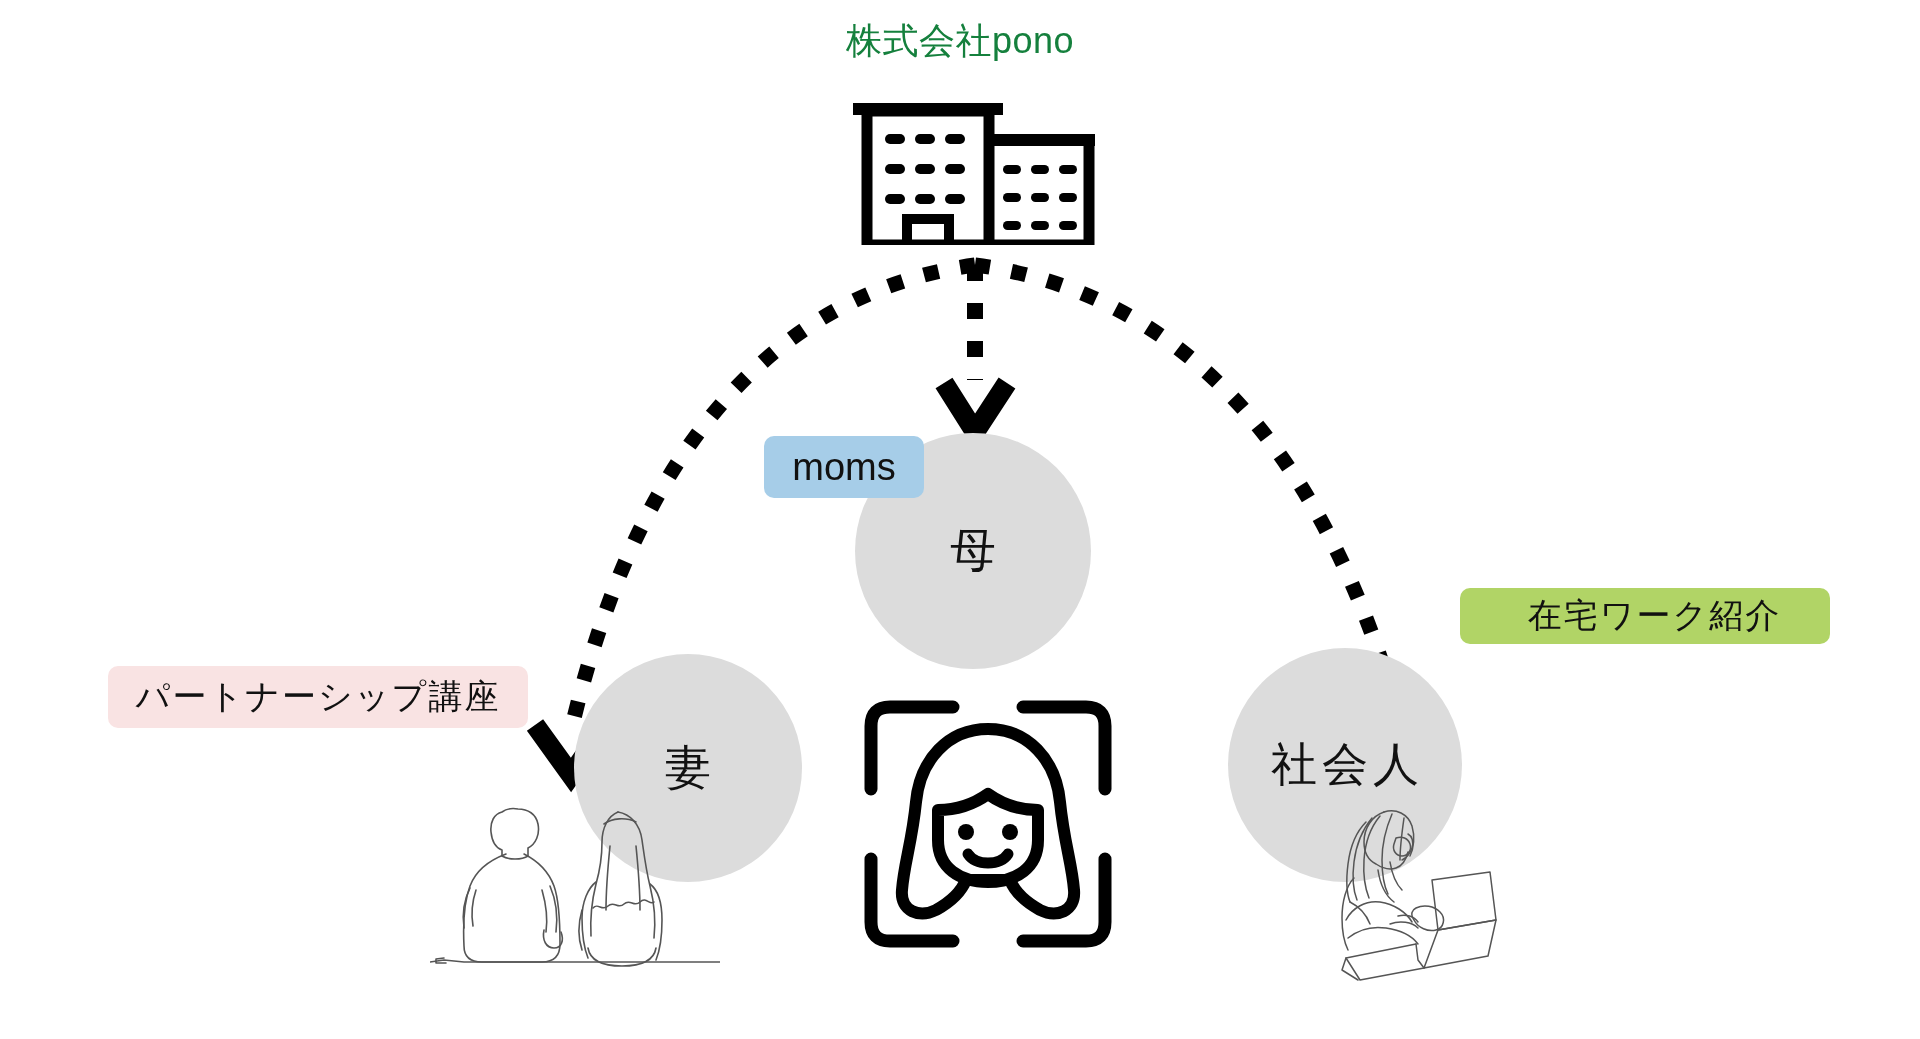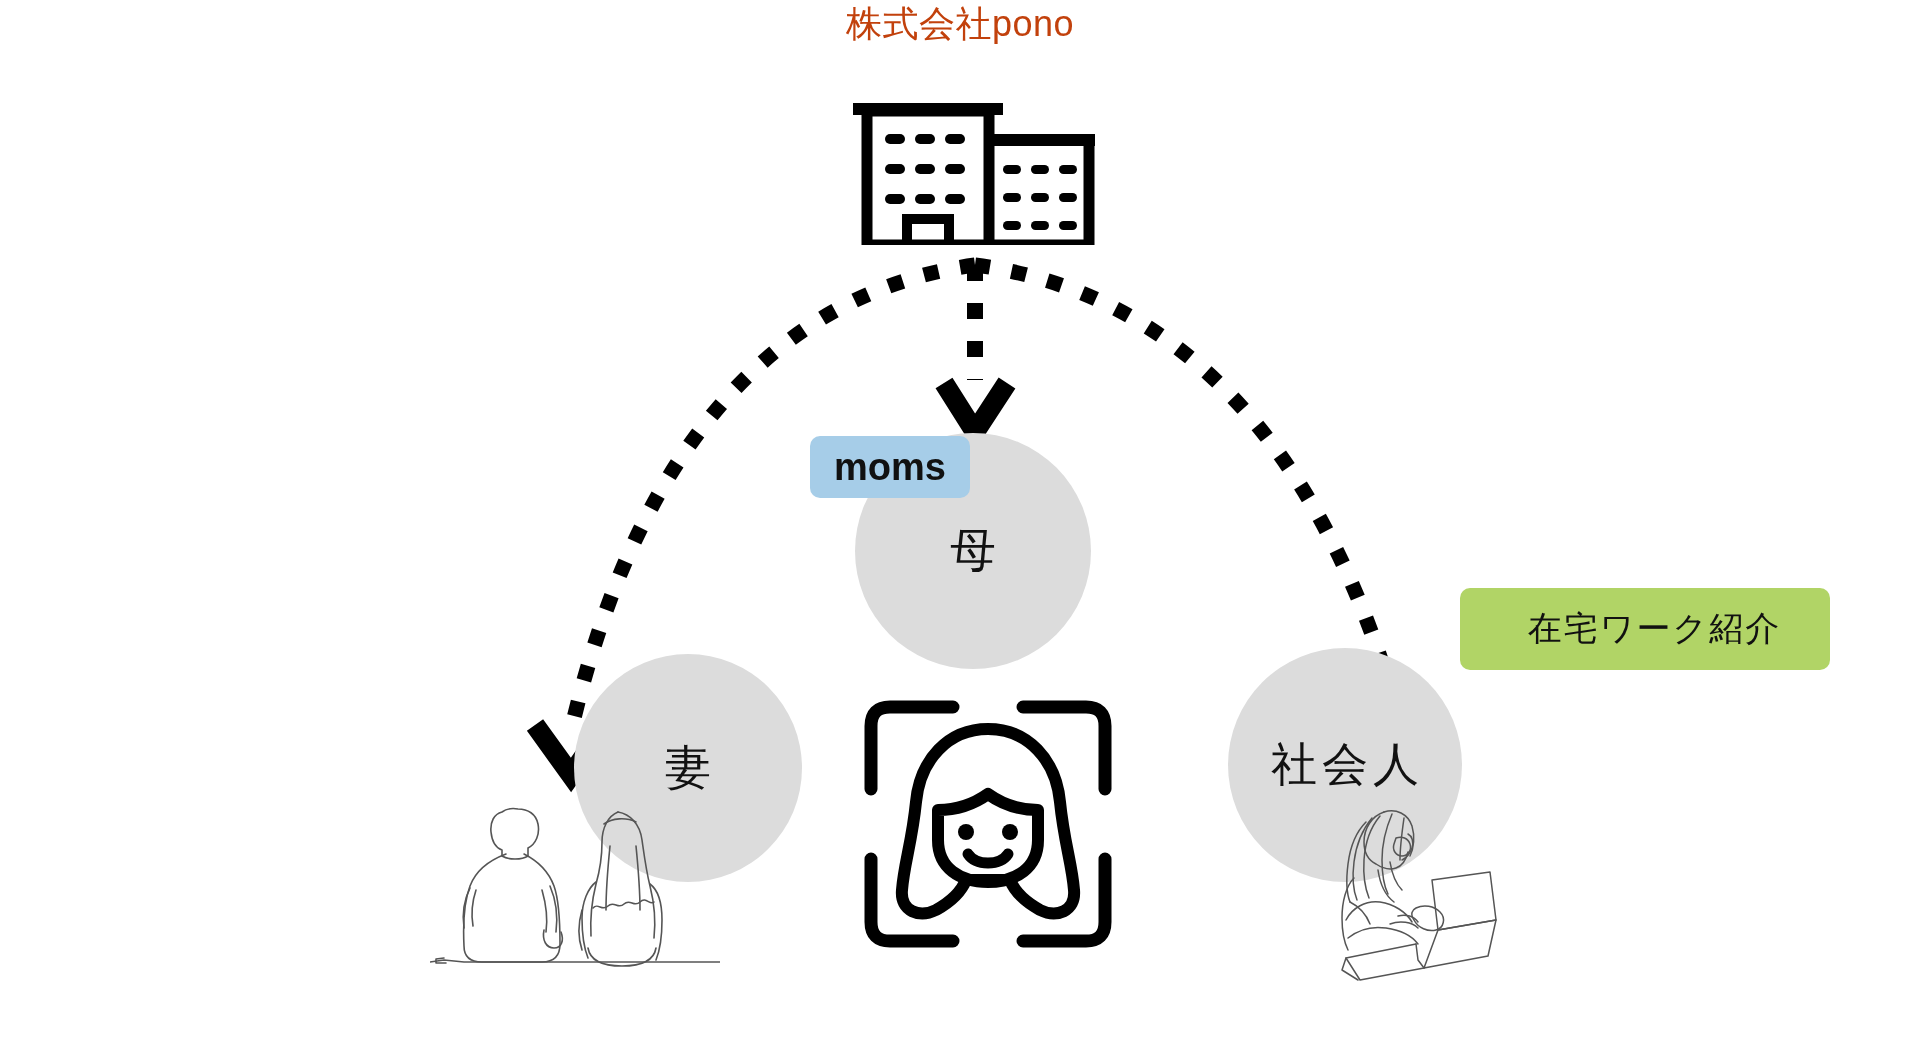--- a/index.html
+++ b/index.html
@@ -14,25 +14,25 @@
     position: relative;
     width: 1920px;
     height: 1039px;
     background: #ffffff;
   }
 
   
   .company-title {
     position: absolute;
     left: 0;
-    top: 2px;
+    top: 19px;
     width: 1920px;
     text-align: center;
     font-size: 36px;
-    color: #c2410c;
+    color: #15803d;
     letter-spacing: 0.5px;
     font-weight: 400;
     line-height: 1.2;
     white-space: nowrap;
   }
 
   
   .building-icon {
     position: absolute;
     left: 845px;
@@ -77,36 +77,35 @@
     display: flex;
     align-items: center;
     justify-content: center;
     border-radius: 10px;
     font-size: 34px;
     color: #111111;
     white-space: nowrap;
     letter-spacing: 1px;
   }
   .tag-moms {
-    left: 810px; top: 436px;
+    left: 764px; top: 436px;
     width: 160px; height: 62px;
     background: #a6cde8;
     font-size: 38px;
     letter-spacing: 0px;
-    font-weight: bold;
   }
   .tag-partnership {
     left: 108px; top: 666px;
     width: 420px; height: 62px;
     background: #f9e3e3;
     letter-spacing: 2px;
   }
   .tag-remote {
     left: 1460px; top: 588px;
-    width: 370px; height: 82px;
+    width: 370px; height: 56px;
     background: #b1d466;
     letter-spacing: 2px;
     padding-left: 19px;
   }
 
   
   .faceid-icon {
     position: absolute;
     left: 858px;
     top: 694px;
@@ -202,20 +201,21 @@
 
   <div class="role-circle circle-wife">
     <span class="role-label">妻</span>
   </div>
 
   <div class="role-circle circle-worker">
     <span class="role-label">社会人</span>
   </div>
 
   <div class="tag tag-moms">moms</div>
+  <div class="tag tag-partnership">パートナーシップ講座</div>
   <div class="tag tag-remote">在宅ワーク紹介</div>
 
   <div class="faceid-icon">
     <svg viewBox="0 0 260 260" width="260" height="260" xmlns="http://www.w3.org/2000/svg">
       <g fill="none" stroke="#000" stroke-width="13" stroke-linecap="round">
 
         <path d="M 95 13 L 32 13 Q 13 13 13 32 L 13 95"></path>
         <path d="M 165 13 L 228 13 Q 247 13 247 32 L 247 95"></path>
         <path d="M 95 247 L 32 247 Q 13 247 13 228 L 13 165"></path>
         <path d="M 165 247 L 228 247 Q 247 247 247 228 L 247 165"></path>

